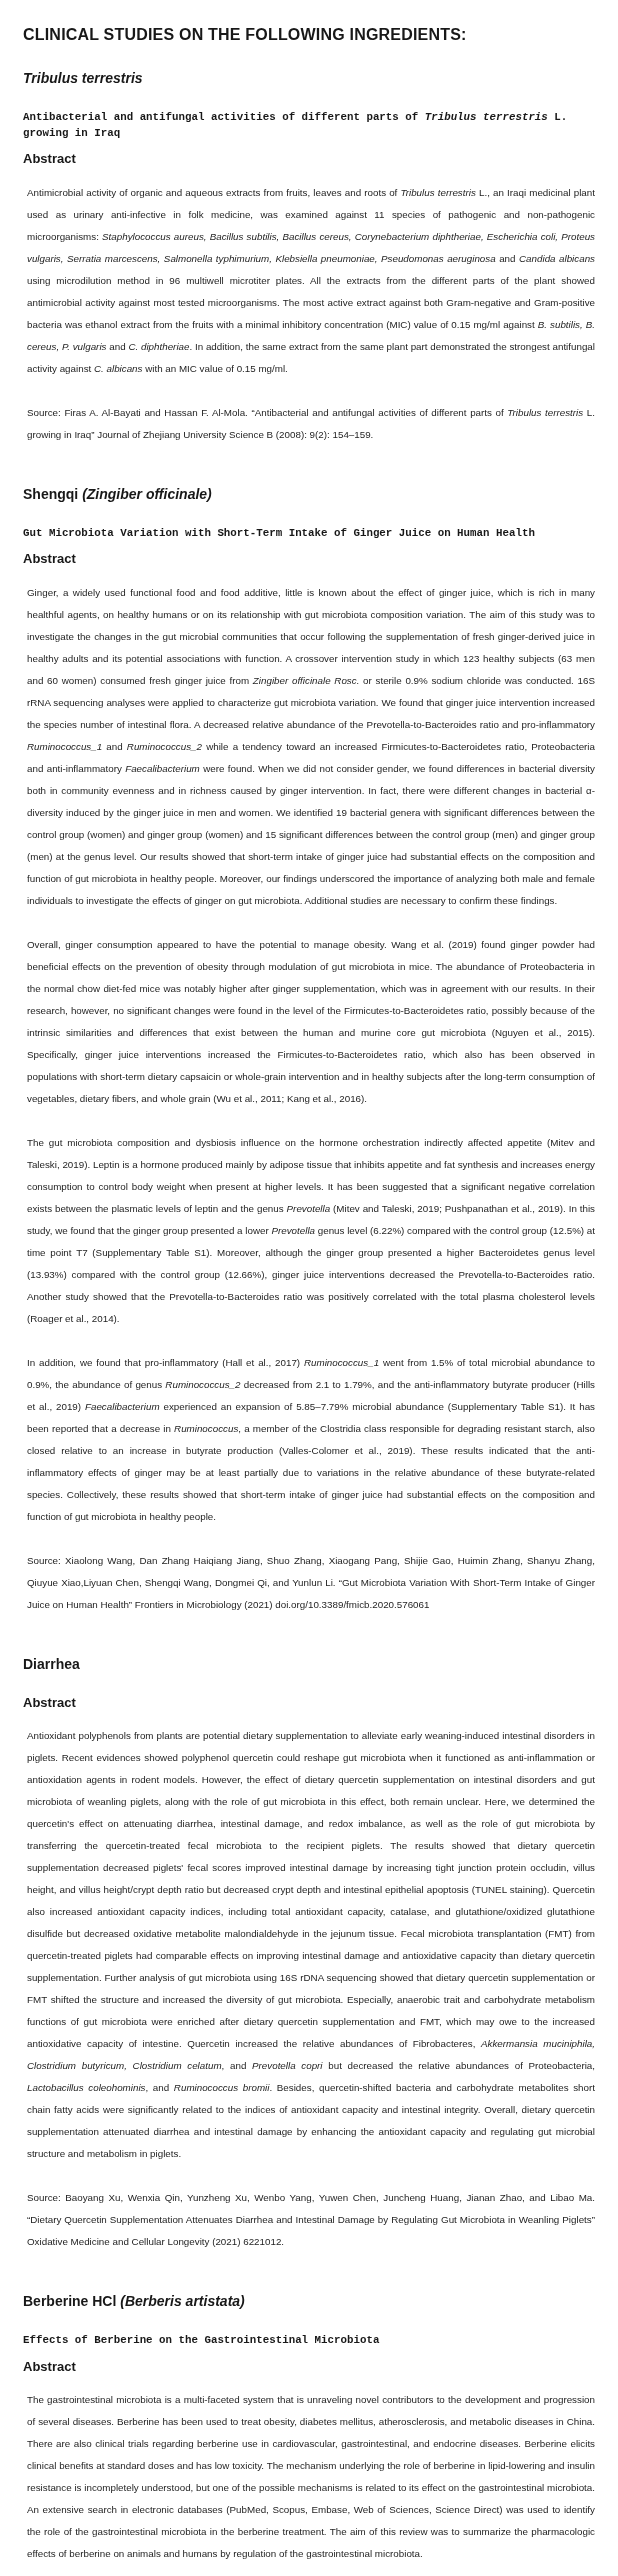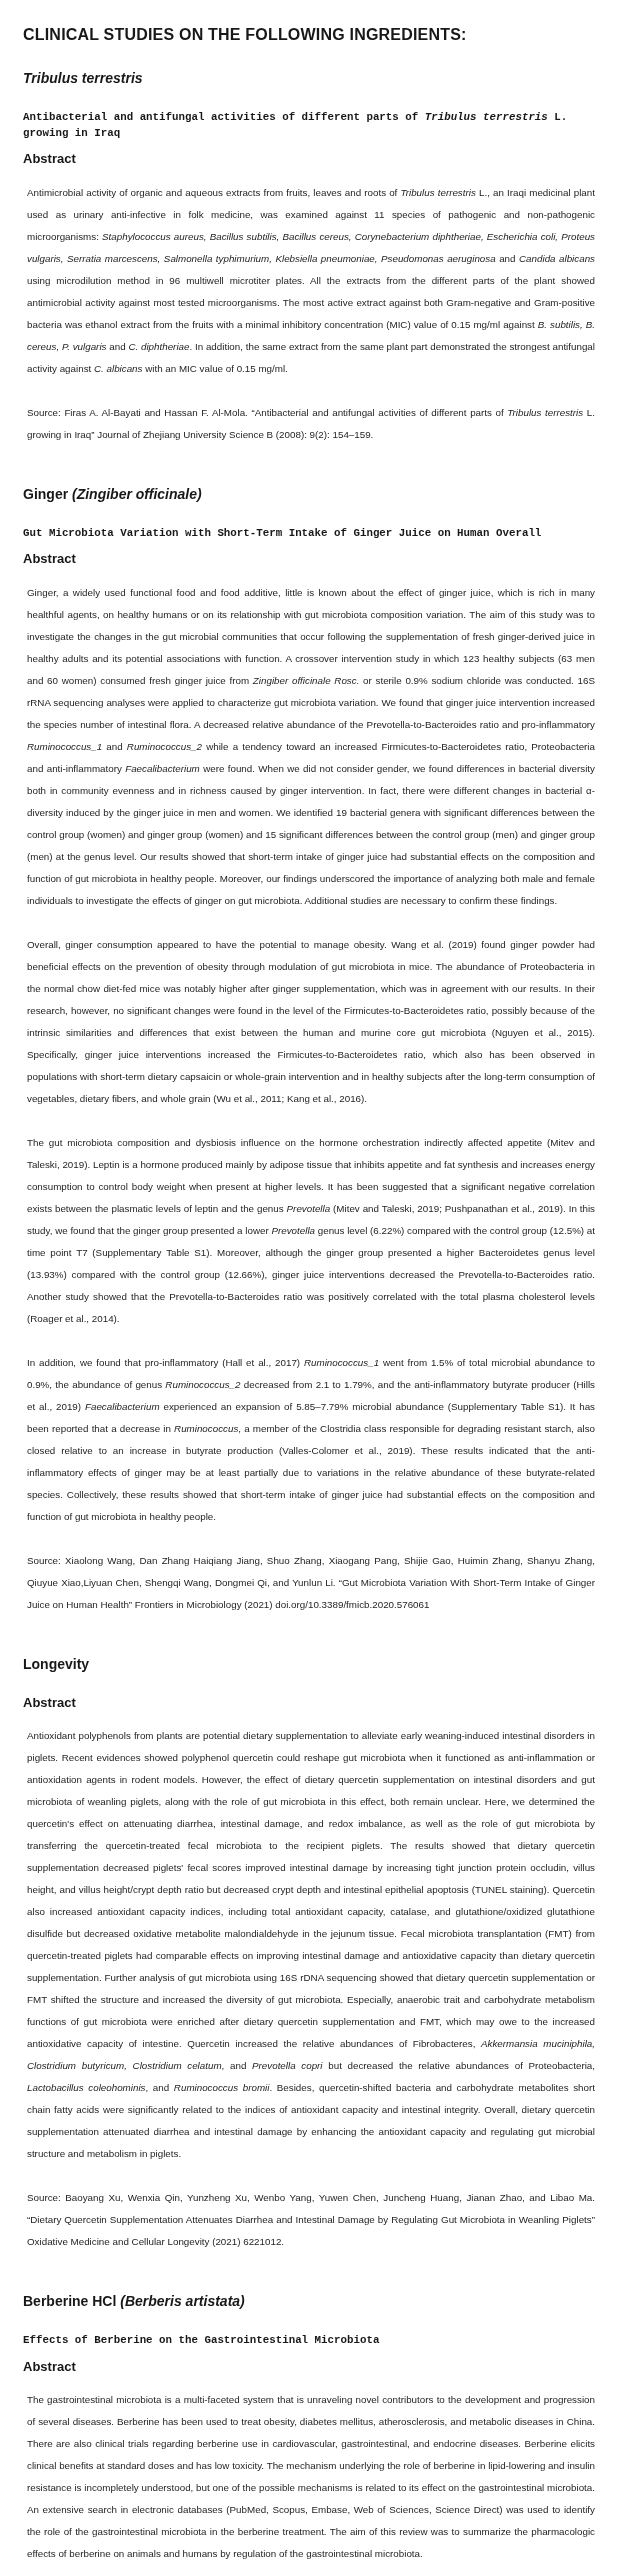--- a/index.html
+++ b/index.html
@@ -56,29 +56,29 @@
 <body>
 
 <div class="page">
   <h1 class="doc-title">CLINICAL STUDIES ON THE FOLLOWING INGREDIENTS:</h1>
   <div id="doc-blocks">
       <h2 class="section-head"><span class="b i">Tribulus terrestris</span></h2>
       <h3 class="study-head"><span class="b ">Antibacterial and antifungal activities of different parts of </span><span class="b i">Tribulus terrestris</span><span class="b "> L. growing in Iraq</span></h3>
       <h4 class="subhead"><span class="b ">Abstract</span></h4>
       <p class="body-para"><span class="">Antimicrobial activity of organic and aqueous extracts from fruits, leaves and roots of </span><span class="i">Tribulus terrestris</span><span class=""> L., an Iraqi medicinal plant used as urinary anti-infective in folk medicine, was examined against 11 species of pathogenic and non-pathogenic microorganisms: </span><span class="i">Staphylococcus aureus, Bacillus subtilis, Bacillus cereus, Corynebacterium diphtheriae, Escherichia coli, Proteus vulgaris, Serratia marcescens, Salmonella typhimurium, Klebsiella pneumoniae, Pseudomonas aeruginosa</span><span class=""> and </span><span class="i">Candida albicans</span><span class=""> using microdilution method in 96 multiwell microtiter plates. All the extracts from the different parts of the plant showed antimicrobial activity against most tested microorganisms. The most active extract against both Gram-negative and Gram-positive bacteria was ethanol extract from the fruits with a minimal inhibitory concentration (MIC) value of 0.15 mg/ml against </span><span class="i">B. subtilis, B. cereus, P. vulgaris</span><span class=""> and </span><span class="i">C. diphtheriae</span><span class="">. In addition, the same extract from the same plant part demonstrated the strongest antifungal activity against </span><span class="i">C. albicans</span><span class=""> with an MIC value of 0.15 mg/ml.</span></p>
       <p class="body-para source-para"><span class="">Source: Firas A. Al-Bayati and Hassan F. Al-Mola. “Antibacterial and antifungal activities of different parts of </span><span class="i">Tribulus terrestris</span><span class=""> L. growing in Iraq” Journal of Zhejiang University Science B (2008): 9(2): 154–159.</span></p>
-      <h2 class="section-head"><span class="b ">Ginger </span><span class="b i">(Zingiber officinale)</span></h2>
-      <h3 class="study-head"><span class="b ">Gut Microbiota Variation with Short-Term Intake of Ginger Juice on Human Overall</span></h3>
+      <h2 class="section-head"><span class="b ">Shengqi </span><span class="b i">(Zingiber officinale)</span></h2>
+      <h3 class="study-head"><span class="b ">Gut Microbiota Variation with Short-Term Intake of Ginger Juice on Human Health</span></h3>
       <h4 class="subhead"><span class="b ">Abstract</span></h4>
       <p class="body-para"><span class="">Ginger, a widely used functional food and food additive, little is known about the effect of ginger juice, which is rich in many healthful agents, on healthy humans or on its relationship with gut microbiota composition variation. The aim of this study was to investigate the changes in the gut microbial communities that occur following the supplementation of fresh ginger-derived juice in healthy adults and its potential associations with function. A crossover intervention study in which 123 healthy subjects (63 men and 60 women) consumed fresh ginger juice from </span><span class="i">Zingiber officinale Rosc.</span><span class=""> or sterile 0.9% sodium chloride was conducted. 16S rRNA sequencing analyses were applied to characterize gut microbiota variation. We found that ginger juice intervention increased the species number of intestinal flora. A decreased relative abundance of the Prevotella-to-Bacteroides ratio and pro-inflammatory </span><span class="i">Ruminococcus_1</span><span class=""> and </span><span class="i">Ruminococcus_2</span><span class=""> while a tendency toward an increased Firmicutes-to-Bacteroidetes ratio, Proteobacteria and anti-inflammatory </span><span class="i">Faecalibacterium</span><span class=""> were found. When we did not consider gender, we found differences in bacterial diversity both in community evenness and in richness caused by ginger intervention. In fact, there were different changes in bacterial α-diversity induced by the ginger juice in men and women. We identified 19 bacterial genera with significant differences between the control group (women) and ginger group (women) and 15 significant differences between the control group (men) and ginger group (men) at the genus level. Our results showed that short-term intake of ginger juice had substantial effects on the composition and function of gut microbiota in healthy people. Moreover, our findings underscored the importance of analyzing both male and female individuals to investigate the effects of ginger on gut microbiota. Additional studies are necessary to confirm these findings.</span></p>
       <p class="body-para"><span class="">Overall, ginger consumption appeared to have the potential to manage obesity. Wang et al. (2019) found ginger powder had beneficial effects on the prevention of obesity through modulation of gut microbiota in mice. The abundance of Proteobacteria in the normal chow diet-fed mice was notably higher after ginger supplementation, which was in agreement with our results. In their research, however, no significant changes were found in the level of the Firmicutes-to-Bacteroidetes ratio, possibly because of the intrinsic similarities and differences that exist between the human and murine core gut microbiota (Nguyen et al., 2015). Specifically, ginger juice interventions increased the Firmicutes-to-Bacteroidetes ratio, which also has been observed in populations with short-term dietary capsaicin or whole-grain intervention and in healthy subjects after the long-term consumption of vegetables, dietary fibers, and whole grain (Wu et al., 2011; Kang et al., 2016).</span></p>
       <p class="body-para"><span class="">The gut microbiota composition and dysbiosis influence on the hormone orchestration indirectly affected appetite (Mitev and Taleski, 2019). Leptin is a hormone produced mainly by adipose tissue that inhibits appetite and fat synthesis and increases energy consumption to control body weight when present at higher levels. It has been suggested that a significant negative correlation exists between the plasmatic levels of leptin and the genus </span><span class="i">Prevotella</span><span class=""> (Mitev and Taleski, 2019; Pushpanathan et al., 2019). In this study, we found that the ginger group presented a lower </span><span class="i">Prevotella</span><span class=""> genus level (6.22%) compared with the control group (12.5%) at time point T7 (Supplementary Table S1). Moreover, although the ginger group presented a higher Bacteroidetes genus level (13.93%) compared with the control group (12.66%), ginger juice interventions decreased the Prevotella-to-Bacteroides ratio. Another study showed that the Prevotella-to-Bacteroides ratio was positively correlated with the total plasma cholesterol levels (Roager et al., 2014).</span></p>
       <p class="body-para"><span class="">In addition, we found that pro-inflammatory (Hall et al., 2017) </span><span class="i">Ruminococcus_1</span><span class=""> went from 1.5% of total microbial abundance to 0.9%, the abundance of genus </span><span class="i">Ruminococcus_2</span><span class=""> decreased from 2.1 to 1.79%, and the anti-inflammatory butyrate producer (Hills et al., 2019) </span><span class="i">Faecalibacterium</span><span class=""> experienced an expansion of 5.85–7.79% microbial abundance (Supplementary Table S1). It has been reported that a decrease in </span><span class="i">Ruminococcus</span><span class="">, a member of the Clostridia class responsible for degrading resistant starch, also closed relative to an increase in butyrate production (Valles-Colomer et al., 2019). These results indicated that the anti-inflammatory effects of ginger may be at least partially due to variations in the relative abundance of these butyrate-related species. Collectively, these results showed that short-term intake of ginger juice had substantial effects on the composition and function of gut microbiota in healthy people.</span></p>
       <p class="body-para source-para"><span class="">Source: Xiaolong Wang, Dan Zhang Haiqiang Jiang, Shuo Zhang, Xiaogang Pang, Shijie Gao, Huimin Zhang, Shanyu Zhang, Qiuyue Xiao,Liyuan Chen, Shengqi Wang, Dongmei Qi, and Yunlun Li. “Gut Microbiota Variation With Short-Term Intake of Ginger Juice on Human Health” Frontiers in Microbiology (2021) doi.org/10.3389/fmicb.2020.576061</span></p>
-      <h2 class="section-head"><span class="b ">Longevity</span></h2>
+      <h2 class="section-head"><span class="b ">Diarrhea</span></h2>
       <h4 class="subhead"><span class="b ">Abstract</span></h4>
       <p class="body-para"><span class="">Antioxidant polyphenols from plants are potential dietary supplementation to alleviate early weaning-induced intestinal disorders in piglets. Recent evidences showed polyphenol quercetin could reshape gut microbiota when it functioned as anti-inflammation or antioxidation agents in rodent models. However, the effect of dietary quercetin supplementation on intestinal disorders and gut microbiota of weanling piglets, along with the role of gut microbiota in this effect, both remain unclear. Here, we determined the quercetin's effect on attenuating diarrhea, intestinal damage, and redox imbalance, as well as the role of gut microbiota by transferring the quercetin-treated fecal microbiota to the recipient piglets. The results showed that dietary quercetin supplementation decreased piglets' fecal scores improved intestinal damage by increasing tight junction protein occludin, villus height, and villus height/crypt depth ratio but decreased crypt depth and intestinal epithelial apoptosis (TUNEL staining). Quercetin also increased antioxidant capacity indices, including total antioxidant capacity, catalase, and glutathione/oxidized glutathione disulfide but decreased oxidative metabolite malondialdehyde in the jejunum tissue. Fecal microbiota transplantation (FMT) from quercetin-treated piglets had comparable effects on improving intestinal damage and antioxidative capacity than dietary quercetin supplementation. Further analysis of gut microbiota using 16S rDNA sequencing showed that dietary quercetin supplementation or FMT shifted the structure and increased the diversity of gut microbiota. Especially, anaerobic trait and carbohydrate metabolism functions of gut microbiota were enriched after dietary quercetin supplementation and FMT, which may owe to the increased antioxidative capacity of intestine. Quercetin increased the relative abundances of Fibrobacteres, </span><span class="i">Akkermansia muciniphila, Clostridium butyricum, Clostridium celatum</span><span class="">, and </span><span class="i">Prevotella copri</span><span class=""> but decreased the relative abundances of Proteobacteria, </span><span class="i">Lactobacillus coleohominis</span><span class="">, and </span><span class="i">Ruminococcus bromii</span><span class="">. Besides, quercetin-shifted bacteria and carbohydrate metabolites short chain fatty acids were significantly related to the indices of antioxidant capacity and intestinal integrity. Overall, dietary quercetin supplementation attenuated diarrhea and intestinal damage by enhancing the antioxidant capacity and regulating gut microbial structure and metabolism in piglets.</span></p>
       <p class="body-para source-para"><span class="">Source: Baoyang Xu, Wenxia Qin, Yunzheng Xu, Wenbo Yang, Yuwen Chen, Juncheng Huang, Jianan Zhao, and Libao Ma. “Dietary Quercetin Supplementation Attenuates Diarrhea and Intestinal Damage by Regulating Gut Microbiota in Weanling Piglets” Oxidative Medicine and Cellular Longevity (2021) 6221012.</span></p>
       <h2 class="section-head"><span class="b ">Berberine HCl </span><span class="b i">(Berberis artistata)</span></h2>
       <h3 class="study-head"><span class="b ">Effects of Berberine on the Gastrointestinal Microbiota</span></h3>
       <h4 class="subhead"><span class="b ">Abstract</span></h4>
       <p class="body-para"><span class="">The gastrointestinal microbiota is a multi-faceted system that is unraveling novel contributors to the development and progression of several diseases. Berberine has been used to treat obesity, diabetes mellitus, atherosclerosis, and metabolic diseases in China. There are also clinical trials regarding berberine use in cardiovascular, gastrointestinal, and endocrine diseases. Berberine elicits clinical benefits at standard doses and has low toxicity. The mechanism underlying the role of berberine in lipid-lowering and insulin resistance is incompletely understood, but one of the possible mechanisms is related to its effect on the gastrointestinal microbiota. An extensive search in electronic databases (PubMed, Scopus, Embase, Web of Sciences, Science Direct) was used to identify the role of the gastrointestinal microbiota in the berberine treatment. The aim of this review was to summarize the pharmacologic effects of berberine on animals and humans by regulation of the gastrointestinal microbiota.</span></p>
     </div>
 </div>
 

